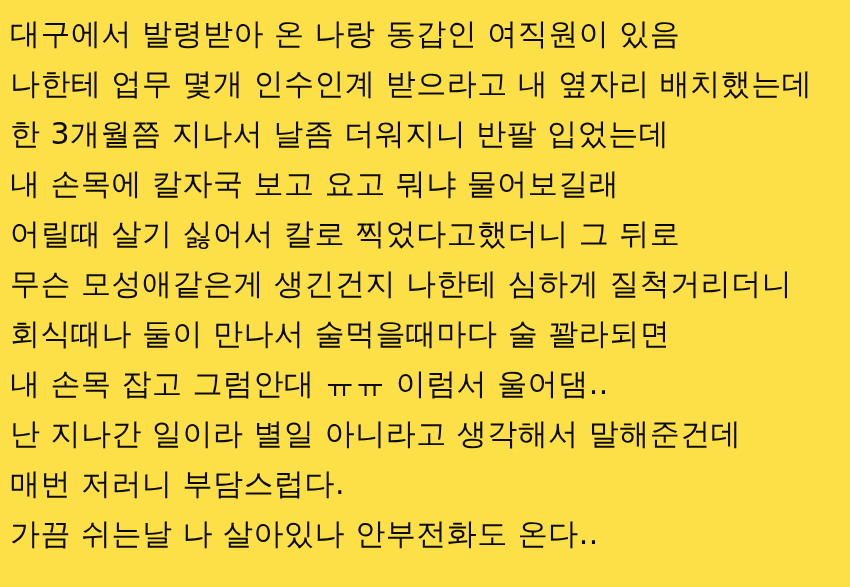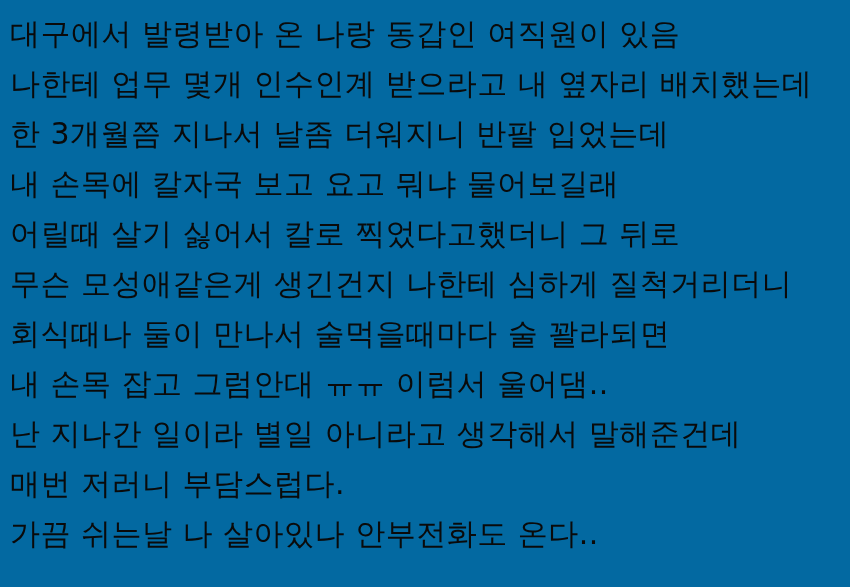--- a/index.html
+++ b/index.html
@@ -25,15 +25,15 @@
     white-space: pre-wrap;
   }
   .text-line {
     height: 50px;
     white-space: nowrap;
   }
 </style>
 </head>
 <body>
 
-<div class="page" style="background: #0369a1;">
+<div class="page" style="background: #fde047;">
   <div class="text-content" id="text-content" style="color: rgb(10, 10, 10);"><div class="text-line">대구에서 발령받아 온 나랑 동갑인 여직원이 있음</div><div class="text-line">나한테 업무 몇개 인수인계 받으라고 내 옆자리 배치했는데</div><div class="text-line">한 3개월쯤 지나서 날좀 더워지니 반팔 입었는데</div><div class="text-line">내 손목에 칼자국 보고 요고 뭐냐 물어보길래</div><div class="text-line">어릴때 살기 싫어서 칼로 찍었다고했더니 그 뒤로</div><div class="text-line">무슨 모성애같은게 생긴건지 나한테 심하게 질척거리더니</div><div class="text-line">회식때나 둘이 만나서 술먹을때마다 술 꽐라되면</div><div class="text-line">내 손목 잡고 그럼안대 ㅠㅠ 이럼서 울어댐..</div><div class="text-line">난 지나간 일이라 별일 아니라고 생각해서 말해준건데</div><div class="text-line">매번 저러니 부담스럽다.</div><div class="text-line">가끔 쉬는날 나 살아있나 안부전화도 온다..</div></div>
 </div>
 
 </body></html>

